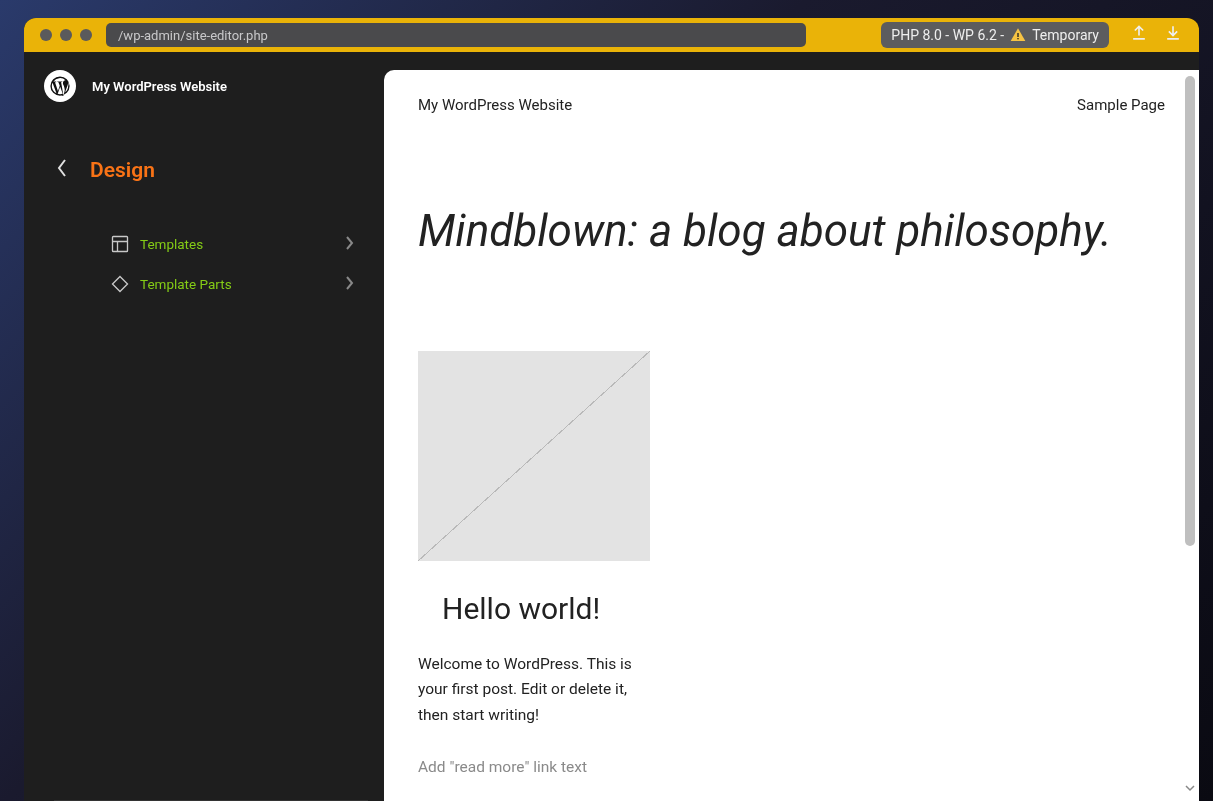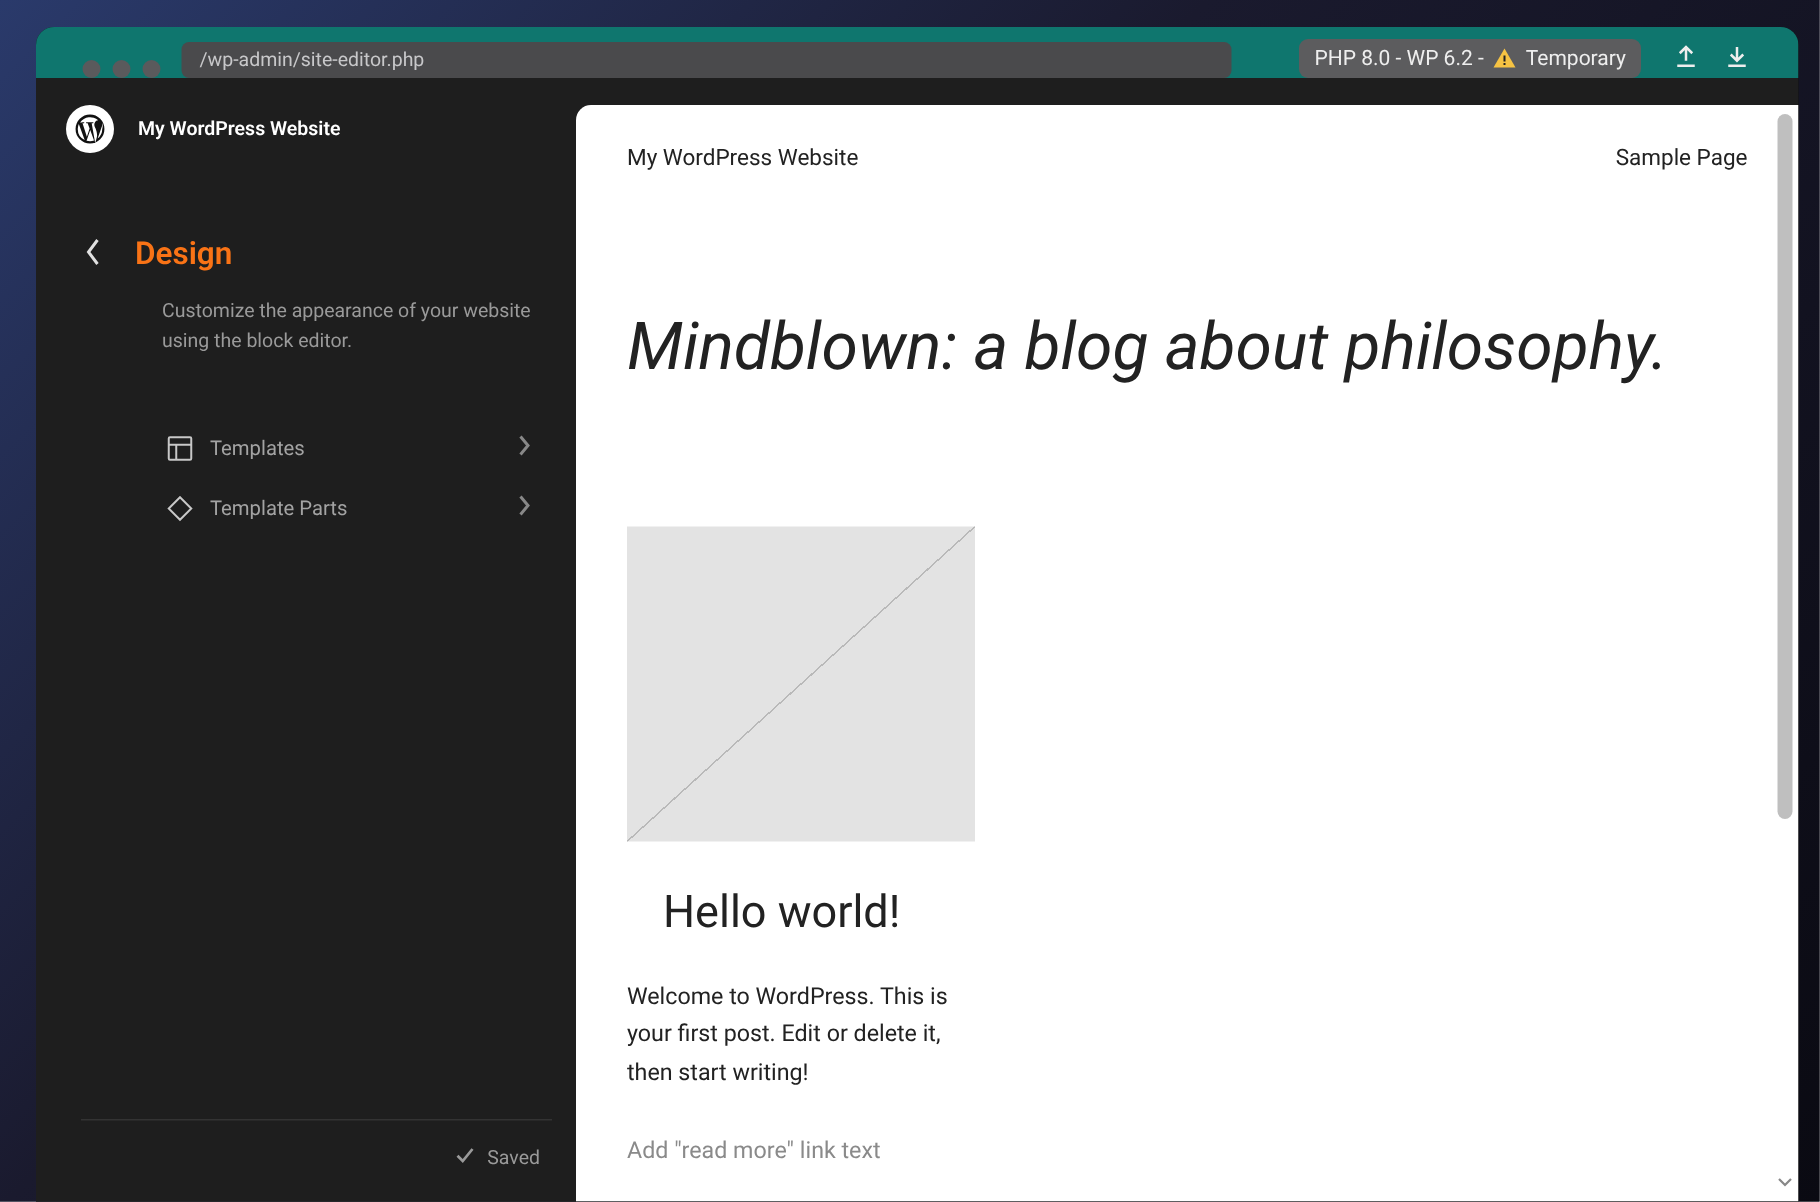--- a/index.html
+++ b/index.html
@@ -1,37 +1,37 @@
 <!DOCTYPE html>
 <html><head>
 <meta charset="utf-8">
 <style>
   * { box-sizing: border-box; margin: 0; padding: 0; }
   html, body { width: 1213px; height: 801px; overflow: hidden; font-family: -apple-system, BlinkMacSystemFont, "Segoe UI", Roboto, sans-serif; background: linear-gradient(135deg,#2a3a6b 0%, #1a1a2e 40%, #0a0a12 100%); }
   .window { position: absolute; top: 18px; left: 24px; right: 14px; bottom: 0; background: #111; border-radius: 12px 12px 0 0; overflow: hidden; display: flex; flex-direction: column; }
-  .titlebar { height: 34px; background: #0f766e; display: flex; align-items: flex-end; padding: 0 25px; gap: 8px; }
+  .titlebar { height: 34px; background: #eab308; display: flex; align-items: center; padding: 0 10px; gap: 8px; }
   .traffic { display: flex; gap: 8px; padding-left: 6px; }
   .traffic span { width: 12px; height: 12px; border-radius: 50%; background: #5a5a5c; display:inline-block; }
   .addr { flex: 0 0 700px; height: 24px; background: #4a4a4c; border-radius: 5px; margin-left: 6px; display:flex; align-items:center; padding:0 12px; color:#c8c8ca; font-size:13px; }
   .tb-spacer { flex: 1; }
   .badge { height:26px; background:#5c5c5e; border-radius:6px; color:#eee; font-size:14px; display:flex; align-items:center; padding:0 10px; gap:6px;}
   .warn { width:16px; height:16px; display:flex;align-items:center;justify-content:center;}
   .tb-icons { display:flex; gap:14px; margin-left:12px; margin-right:6px;}
   .tb-icons svg { width:20px; height:20px; }
   .app { flex:1; display:flex; background:#1e1e1e; }
   .sidebar { width:360px; background:#1e1e1e; color:#e0e0e0; display:flex; flex-direction:column; }
   .sb-header { display:flex; align-items:center; gap:16px; padding:18px 20px 0 20px; }
   .wp-logo { width:32px; height:32px; border-radius:50%; background:#fff; display:flex;align-items:center;justify-content:center;}
   .sb-site { font-size:13px; font-weight:600; color:#fff; }
   .sb-title-row { display:flex; align-items:center; padding: 56px 20px 0 32px; gap:22px;}
   .sb-back svg{width:12px;height:20px;}
   .sb-title { font-size:21px; font-weight:600; color:#f97316;}
   .sb-desc { color:#9a9a9a; font-size:13px; line-height:1.5; padding: 16px 30px 0 84px;}
   .sb-nav { margin-top:42px; }
-  .sb-item { display:flex; align-items:center; padding:12px 30px 12px 86px; position:relative; cursor:pointer; color:#a3a3a3; font-size:13.5px;}
+  .sb-item { display:flex; align-items:center; padding:12px 30px 12px 86px; position:relative; cursor:pointer; color:#84cc16; font-size:13.5px;}
   .sb-item { padding-left:86px;}
   .sb-item { }
   .sb-item .icon-slot{position:absolute; left:86px; width:20px;height:20px; display:flex;align-items:center;justify-content:center; margin-left:-0px;}
   .sb-item { padding-left: 116px; }
   .sb-item .icon-slot{ left:86px;}
   .sb-item .chev{position:absolute; right:30px;}
   .sb-footer-wrap{margin-top:auto; padding:0 16px 0 30px;}
   .divider{height:1px;background:#333; margin:0 0;}
   .saved-row{display:flex; justify-content:flex-end; align-items:center; gap:8px; padding:16px 8px 20px 0; color:#9a9a9a; font-size:13px;}
   .canvas-wrap { flex:1; padding:18px 0 0 0; display:flex; }
@@ -101,21 +101,20 @@
       </div>
 
       <div class="sb-title-row">
         <span class="sb-back">
           <svg viewBox="0 0 12 20" fill="none" stroke="#e0e0e0" stroke-width="2">
               <path d="M9 2 3 10l6 8"></path>
             </svg>
         </span>
         <span class="sb-title">Design</span>
       </div>
-      <div class="sb-desc">Customize the appearance of your website using the block editor.</div>
 
       <div class="sb-nav">
         <div class="sb-item">
           <span class="icon-slot">
             <svg viewBox="0 0 24 24" fill="none" stroke="#c8c8c8" stroke-width="1.6">
                 <rect x="3" y="3" width="18" height="18" rx="1"></rect>
                 <line x1="3" y1="9" x2="21" y2="9"></line>
                 <line x1="9" y1="9" x2="9" y2="21"></line>
               </svg>
           </span>
@@ -136,28 +135,20 @@
           <span class="chev">
             <svg width="8" height="14" viewBox="0 0 8 14" fill="none" stroke="#888" stroke-width="2">
                 <path d="M1 1l5 6-5 6"></path>
               </svg>
           </span>
         </div>
       </div>
 
       <div class="sb-footer-wrap">
         <div class="divider"></div>
-        <div class="saved-row">
-          <span>
-            <svg width="14" height="14" viewBox="0 0 14 14" fill="none" stroke="#9a9a9a" stroke-width="1.8">
-                <path d="M2 7.5 5.5 11 12 3"></path>
-              </svg>
-          </span>
-          <span>Saved</span>
-        </div>
       </div>
     </div>
 
     <div class="canvas-wrap">
       <div class="canvas">
         <div class="canvas-inner">
           <div class="preview">
             <div class="pv-top">
               <span>My WordPress Website</span>
               <span>Sample Page</span>

